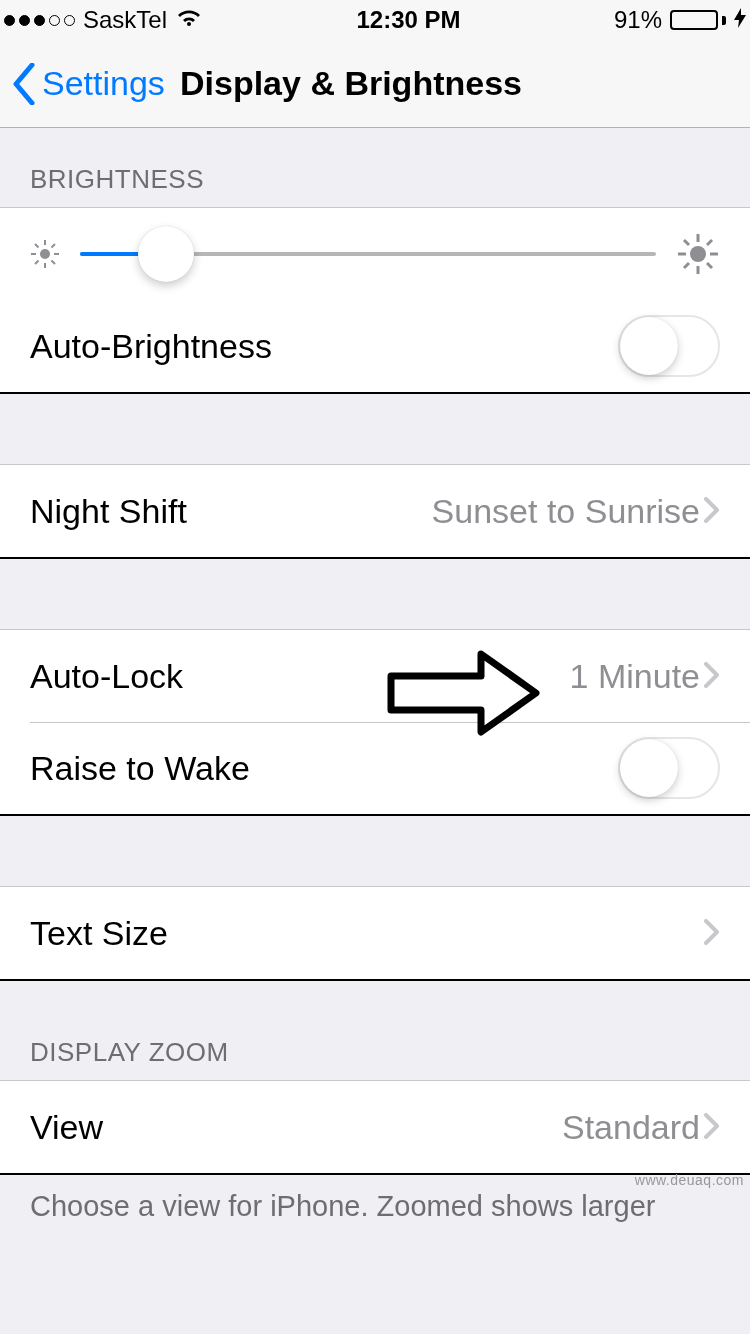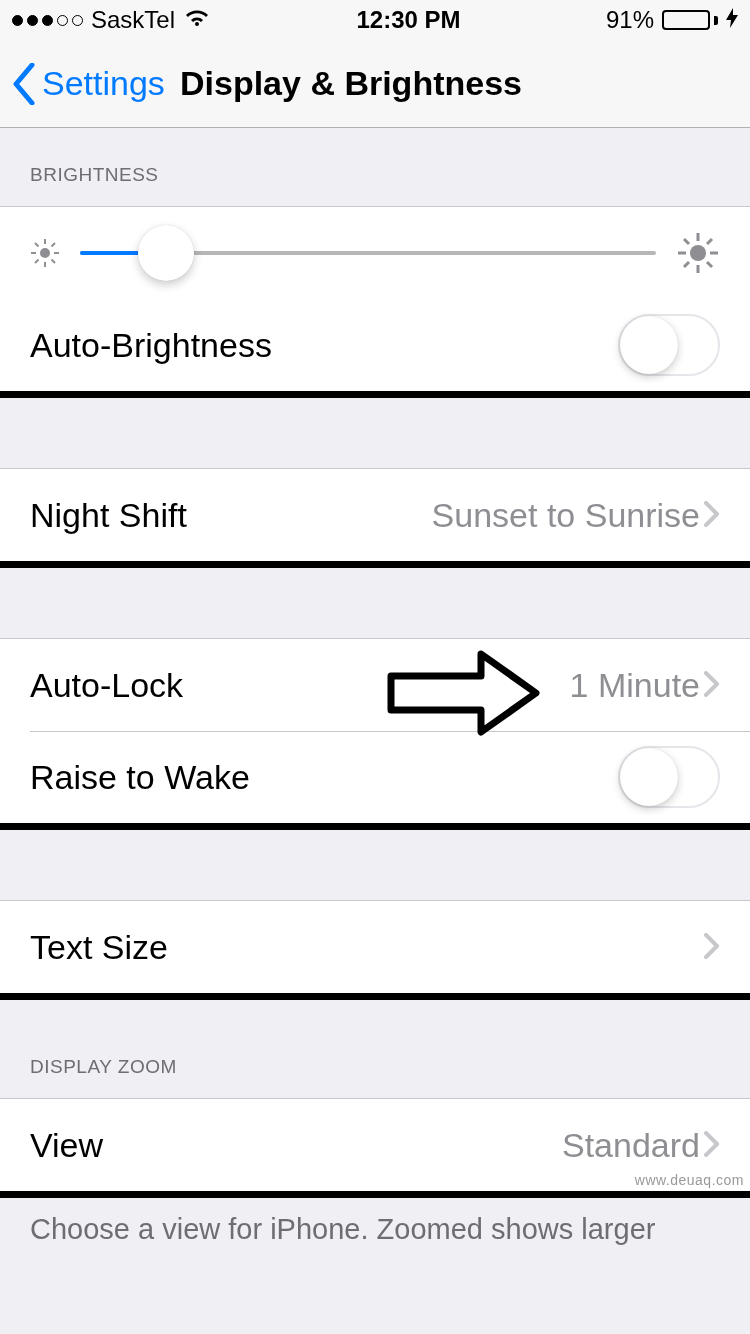--- a/index.html
+++ b/index.html
@@ -9,21 +9,21 @@
     background: #efeff4;
     color: #000;
     position: relative;
   }
   
   .status {
     height: 40px;
     display: flex;
     align-items: center;
     justify-content: space-between;
-    padding: 0 12px;
+    padding: 0 4px;
     font-size: 24px;
     font-weight: 500;
     background: #f7f7f8;
   }
   .status .left, .status .right { display: flex; align-items: center; gap: 8px; }
   .dots { display: flex; gap: 4px; }
   .dot { width: 11px; height: 11px; border-radius: 50%; border: 1.5px solid #000; }
   .dot.fill { background: #000; }
   .wifi { display: inline-block; }
   .battery { display:flex; align-items:center; gap:4px;}
@@ -46,29 +46,29 @@
     display: flex; align-items: center;
     color: #007aff; font-size: 34px;
   }
   .back svg { width: 24px; height: 42px; }
   .title {
     position: absolute; left: 180px;
     font-size: 34px; font-weight: 600;
   }
   
   .section-header {
-    padding: 36px 30px 20px;
-    font-size: 19px;
+    padding: 36px 30px 12px;
+    font-size: 26px;
     color: #6d6d72;
     letter-spacing: 0.5px;
   }
   .group {
     background: #fff;
     border-top: 1px solid #c8c7cc;
-    border-bottom: 7px solid #000000;
+    border-bottom: 2px solid #000000;
   }
   .row {
     min-height: 92px;
     padding: 0 30px;
     display: flex;
     align-items: center;
     justify-content: space-between;
     position: relative;
   }
   .row + .row::before {

